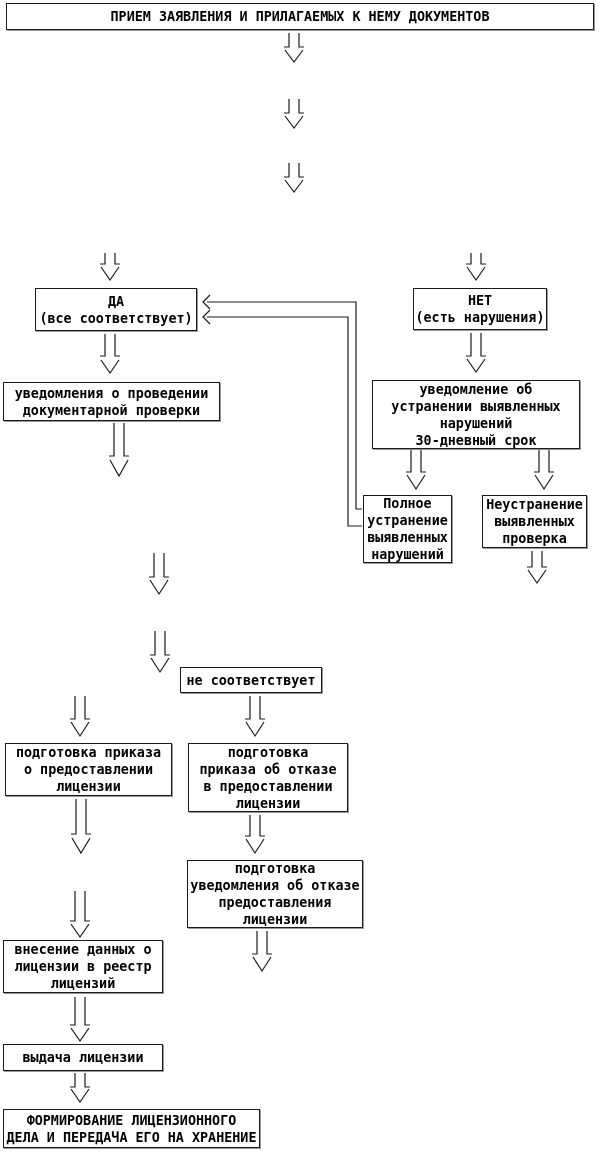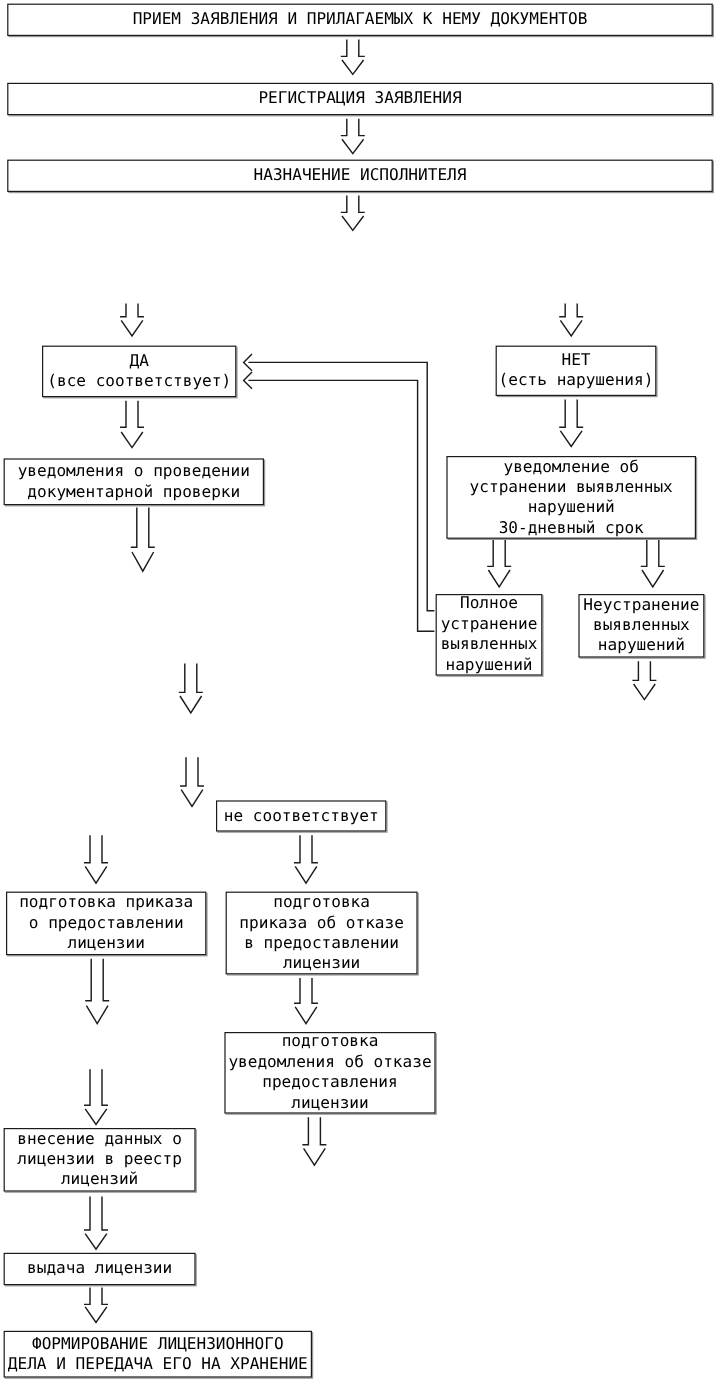--- a/index.html
+++ b/index.html
@@ -1,19 +1,19 @@
 <!DOCTYPE html>
 <html><head>
 <meta charset="utf-8">
 <style>
   html,body{margin:0;padding:0;background:#fff;}
   .canvas{
     position:relative;width:607px;height:1155px;background:#ffffff;
     font-family:"DejaVu Sans Mono","Liberation Mono",monospace;
-    font-size:13.4px;line-height:17px;color:#000;
+    font-size:13.4px;line-height:17px;color:#000;font-weight:bold;
   }
   .node{
     position:absolute;box-sizing:border-box;background:#fff;
     border:1px solid #1a1a1a;box-shadow:1px 1px 0 rgba(26,26,26,.45);
     display:flex;align-items:center;justify-content:center;
     text-align:center;white-space:pre;
   }
   svg.wires{position:absolute;left:0;top:0;width:607px;height:1155px;pointer-events:none;}
   svg.wires path{fill:none;stroke:#1c1c1c;stroke-width:1.2;}
 </style>
@@ -43,23 +43,21 @@
     <path d="M471 333 V356 H466 M481 333 V356 H486 M467 359 L476 372 L485 359"></path>
     <path d="M411 450 V472 H406 M421 450 V472 H426 M407 475 L416 489 L425 475"></path>
     <path d="M539 450 V472 H534 M549 450 V472 H554 M535 475 L544 489 L553 475"></path>
     <path d="M532 551 V567 H527 M542 551 V567 H547 M528 570 L537 583 L546 570"></path>
     <path d="M210 295 L203 302 L210 309 M207 302 H356 V509 H362"></path>
     <path d="M210 310 L203 317 L210 324 M207 317 H348 V526 H362"></path>
   </svg>
 
   <div class="node" style="left:6px;top:3px;width:588px;height:27px">ПРИЕМ ЗАЯВЛЕНИЯ И ПРИЛАГАЕМЫХ К НЕМУ ДОКУМЕНТОВ</div>
 
-  <div class="node" style="left:6px;top:69px;width:588px;height:27px">РЕГИСТРАЦИЯ ЗАЯВЛЕНИЯ</div>
 
-  <div class="node" style="left:6px;top:133px;width:588px;height:27px">НАЗНАЧЕНИЕ ИСПОЛНИТЕЛЯ</div>
 
 
   <div class="node" style="left:413px;top:288px;width:134px;height:42px">НЕТ
 (есть нарушения)</div>
 
   <div class="node" style="left:35px;top:288px;width:162px;height:43px">ДА
 (все соответствует)</div>
 
   <div class="node" style="left:3px;top:382px;width:217px;height:39px">уведомления о проведении
 документарной проверки</div>
@@ -70,21 +68,21 @@
 30-дневный срок</div>
 
 
   <div class="node" style="left:363px;top:495px;width:89px;height:68px">Полное
 устранение
 выявленных
 нарушений</div>
 
   <div class="node" style="left:482px;top:495px;width:105px;height:53px">Неустранение
 выявленных
-нарушений</div>
+проверка</div>
 
 
 
 
   <div class="node" style="left:180px;top:667px;width:142px;height:26px">не соответствует</div>
 
   <div class="node" style="left:5px;top:743px;width:167px;height:53px">подготовка приказа
 о предоставлении
 лицензии</div>
 

